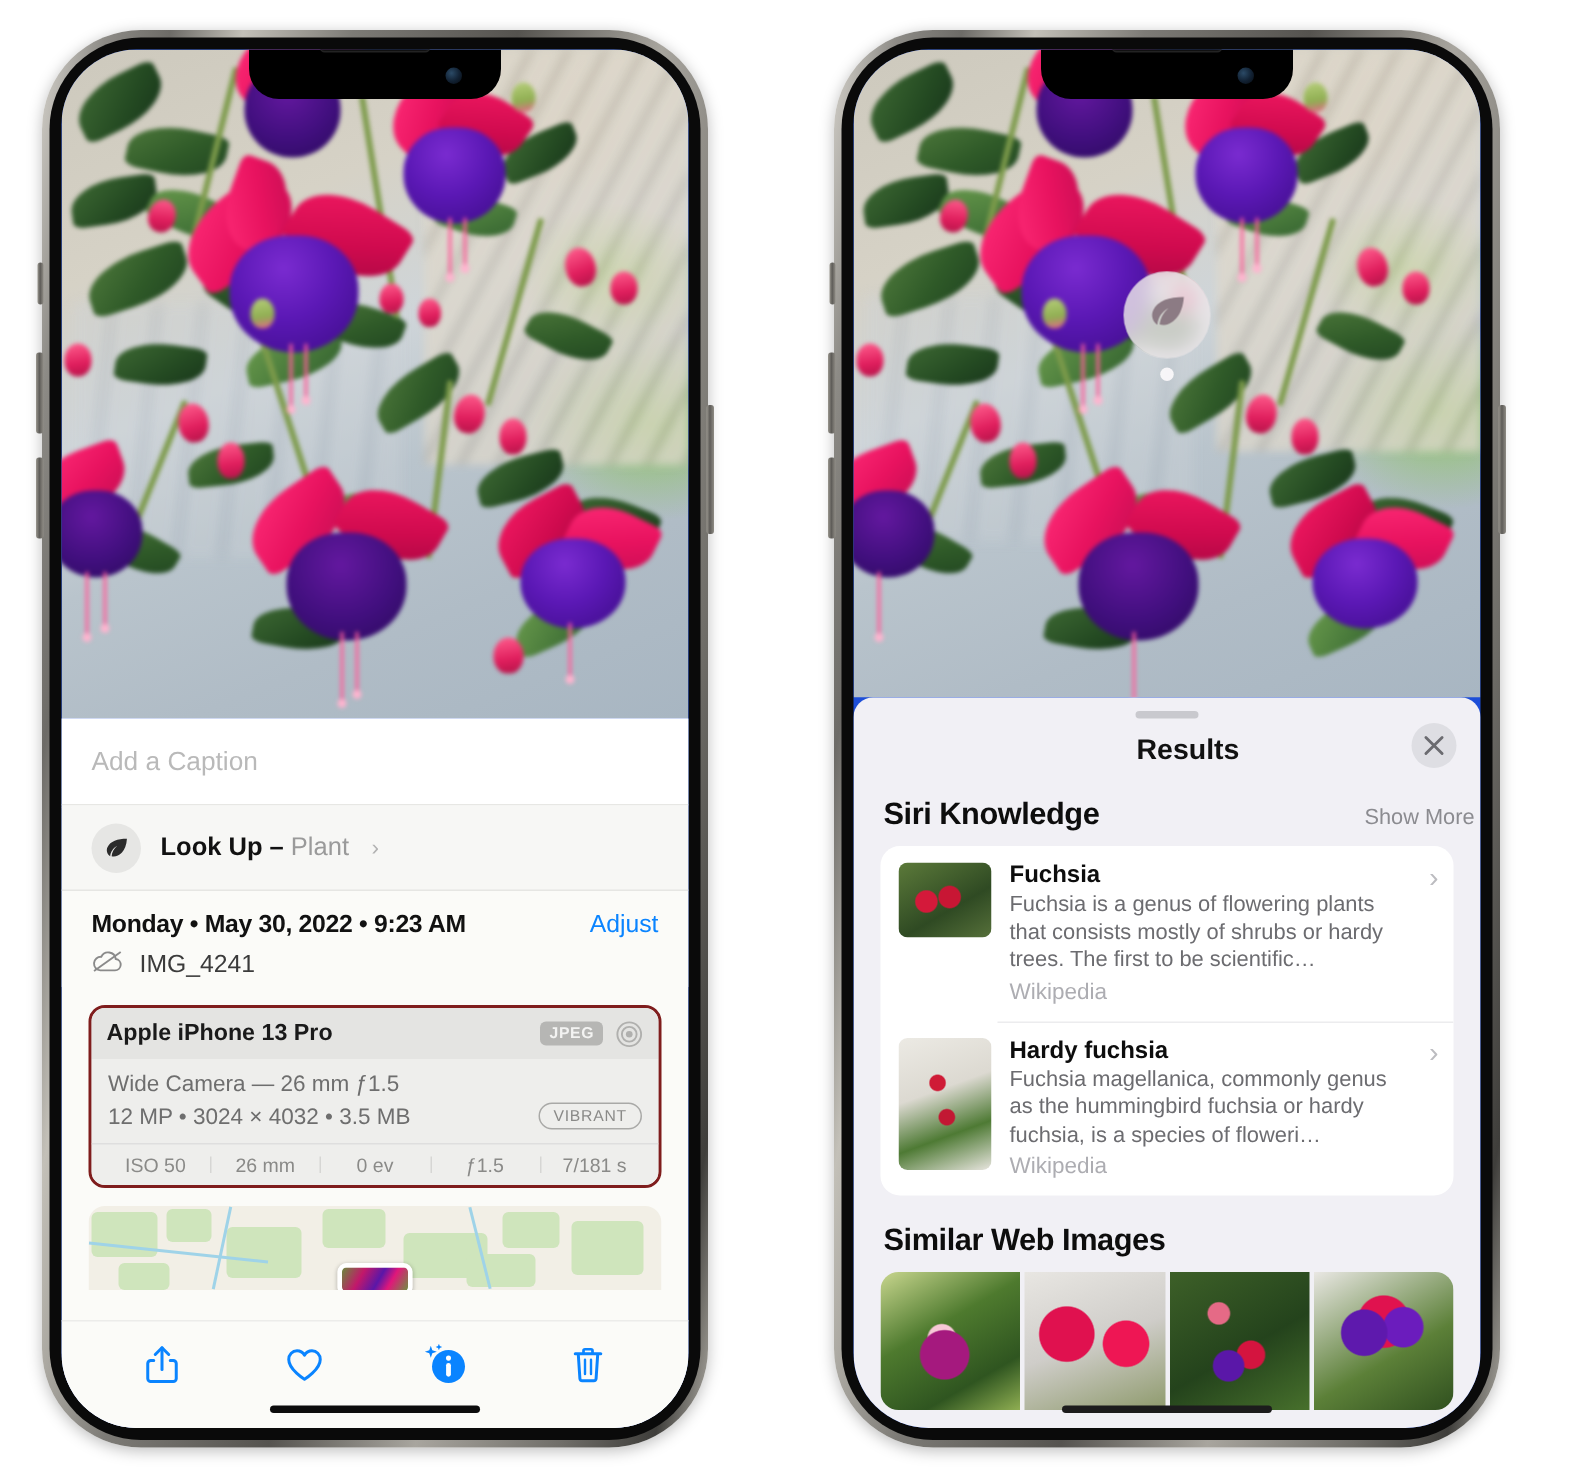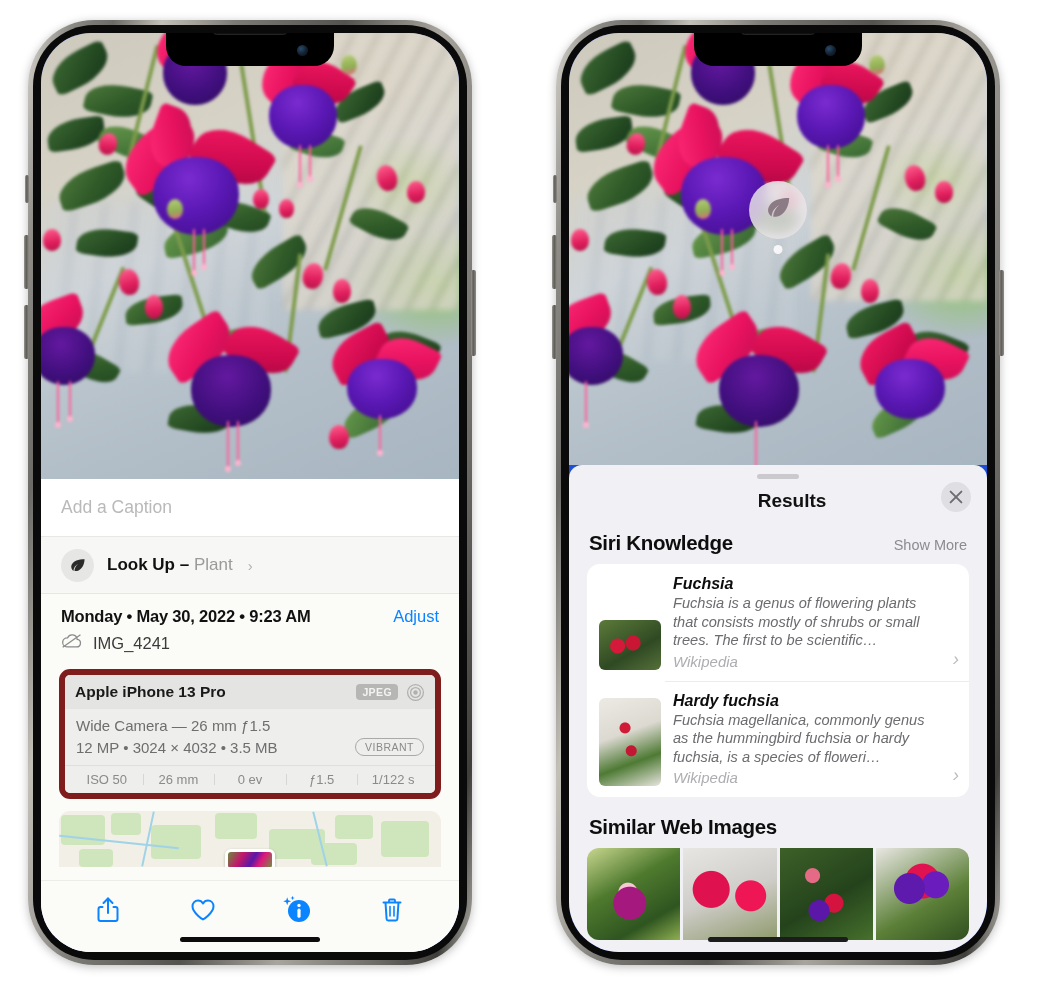--- a/index.html
+++ b/index.html
@@ -166,21 +166,21 @@
   .meta-block { padding:13px 20px 4px 20px; background:#fbfbf8; }
   .meta-line1 { display:flex; align-items:baseline; justify-content:space-between; }
   .meta-date { font-size:16.5px; font-weight:700; color:#111; letter-spacing:-.2px; }
   .adjust { font-size:16.5px; color:#0a84ff; }
   .meta-line2 { display:flex; align-items:center; gap:10px; margin-top:7px; }
   .filename { font-size:16.5px; color:#3b3b3b; }
 
   .exif-card {
     margin:12px 18px 0 18px;
     border-radius:11px; overflow:hidden;
-    background:#eeeeec; border:6px solid #7f1d1d;
+    background:#eeeeec; border:2px solid #7f1d1d;
   }
   .exif-head {
     height:34px; display:flex; align-items:center; justify-content:space-between;
     padding:0 10px; background:#e4e4e2;
   }
   .exif-device { font-size:15.5px; font-weight:700; color:#1a1a1a; }
   .exif-head-right { display:flex; align-items:center; gap:8px; }
   .jpeg-badge {
     background:#b6b6b4; color:#f3f3f2; font-size:10.5px; font-weight:700;
     padding:2px 6px; border-radius:4px; letter-spacing:.4px;
@@ -242,29 +242,29 @@
     position:relative; height:44px; display:flex; align-items:center; justify-content:center;
   }
   .results-title { font-size:19px; font-weight:700; color:#111;margin-left:28px; }
   .close-btn {
     position:absolute; right:16px; top:3px;
     width:30px; height:30px; border-radius:50%; background:#dedee3;
     display:flex; align-items:center; justify-content:center;
   }
   .sec-head {
     display:flex; align-items:baseline; justify-content:space-between;
-    padding:8px 20px 9px 20px;
+    padding:8px 4px 9px 20px;
   }
   .sec-title { font-size:20.5px; font-weight:700; color:#0d0d0d; letter-spacing:-.3px; }
   .show-more { font-size:14.5px; color:#8b8b90; }
 
   .know-card {
     margin:0 18px; background:#fff; border-radius:13px; overflow:hidden;
   }
-  .know-item { display:flex; align-items:flex-end; gap:12px; padding:11px 10px 11px 12px; position:relative;font-style:italic; }
+  .know-item { display:flex; align-items:flex-start; gap:12px; padding:11px 10px 11px 12px; position:relative; }
   .know-item + .know-item::before {
     content:""; position:absolute; left:78px; right:0; top:0; height:1px; background:#ececee;
   }
   .thumb { width:62px; height:50px; border-radius:6px; flex:0 0 62px; overflow:hidden; }
   .thumb-tall { width:62px; height:88px; border-radius:6px; flex:0 0 62px; overflow:hidden; }
   .thumb-a {
     background:
       radial-gradient(circle at 30% 52%, #d4193a 0 7px, transparent 8px),
       radial-gradient(circle at 55% 46%, #c81634 0 7px, transparent 8px),
       linear-gradient(150deg,#5c7a3a,#2f4a23 60%,#56703a);
@@ -458,21 +458,21 @@
             <div class="exif-l2row">
               <span class="exif-l2">12 MP • 3024 × 4032 • 3.5 MB</span>
               <span class="vibrant">VIBRANT</span>
             </div>
           </div>
           <div class="exif-foot">
             <span class="exif-cell">ISO 50</span>
             <span class="exif-cell">26 mm</span>
             <span class="exif-cell">0 ev</span>
             <span class="exif-cell">ƒ1.5</span>
-            <span class="exif-cell">1/122 s</span>
+            <span class="exif-cell">7/181 s</span>
           </div>
         </div>
 
         <div class="map-wrap">
           <div class="map-bg"></div>
           <div class="map-green" style="left:2px;  top:4px;  width:44px; height:30px;"></div>
           <div class="map-green" style="left:52px; top:2px;  width:30px; height:22px;"></div>
           <div class="map-green" style="left:92px; top:14px; width:50px; height:34px;"></div>
           <div class="map-green" style="left:156px;top:2px;  width:42px; height:26px;"></div>
           <div class="map-green" style="left:210px;top:18px; width:56px; height:30px;"></div>
@@ -639,21 +639,21 @@
         <div class="sec-head">
           <span class="sec-title">Siri Knowledge</span>
           <span class="show-more">Show More</span>
         </div>
 
         <div class="know-card">
           <div class="know-item">
             <span class="thumb thumb-a"></span>
             <span class="know-text">
               <span class="know-title" style="display:block">Fuchsia</span>
-              <span class="know-desc" style="display:block">Fuchsia is a genus of flowering plants that consists mostly of shrubs or small trees. The first to be scientific…</span>
+              <span class="know-desc" style="display:block">Fuchsia is a genus of flowering plants that consists mostly of shrubs or hardy trees. The first to be scientific…</span>
               <span class="know-src" style="display:block">Wikipedia</span>
             </span>
             <span class="chev">›</span>
           </div>
           <div class="know-item">
             <span class="thumb-tall thumb-b"></span>
             <span class="know-text">
               <span class="know-title" style="display:block">Hardy fuchsia</span>
               <span class="know-desc" style="display:block">Fuchsia magellanica, commonly genus as the hummingbird fuchsia or hardy fuchsia, is a species of floweri…</span>
               <span class="know-src" style="display:block">Wikipedia</span>

